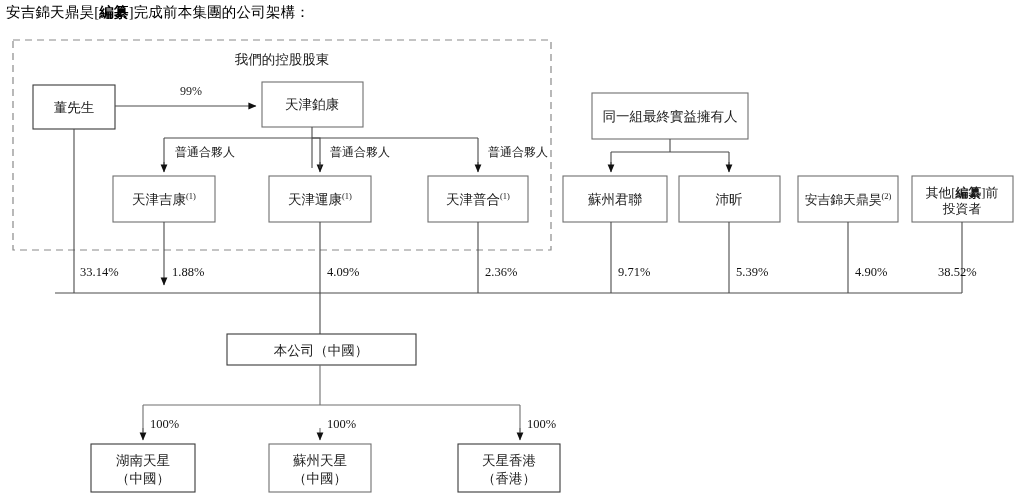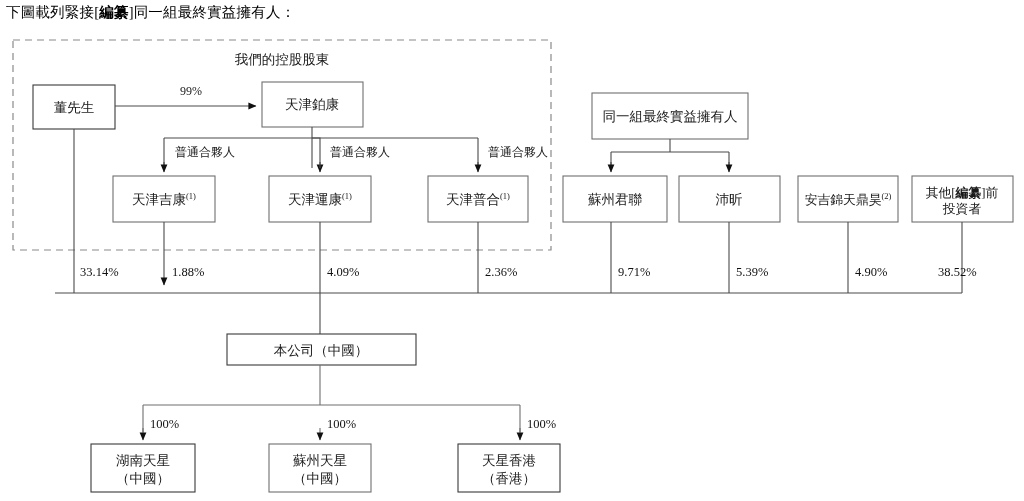--- a/index.html
+++ b/index.html
@@ -82,21 +82,21 @@
     fill: #1a1a1a;
     text-anchor: middle;
   }
   tspan.sup { font-size: 8.5px; baseline-shift: super; }
   tspan.bold { font-weight: bold; }
 </style>
 </head>
 <body>
 
 <div id="caption">
-  <span>下圖載列緊接[</span><span class="emph">編纂</span><span>]同一組最終實益擁有人：</span>
+  <span>安吉錦天鼎昊[</span><span class="emph">編纂</span><span>]完成前本集團的公司架構：</span>
 </div>
 
 <svg id="chart-svg" width="1024" height="501" viewBox="0 0 1024 501">
   <defs>
     <marker id="ah" markerWidth="9" markerHeight="9" refX="7.6" refY="4" orient="auto" markerUnits="userSpaceOnUse">
       <path d="M0,0.6 L8,4 L0,7.4 z" class="arrowhead"></path>
     </marker>
   </defs>
 
   <rect class="dashedgroup" x="13" y="40" width="538" height="210"></rect>

